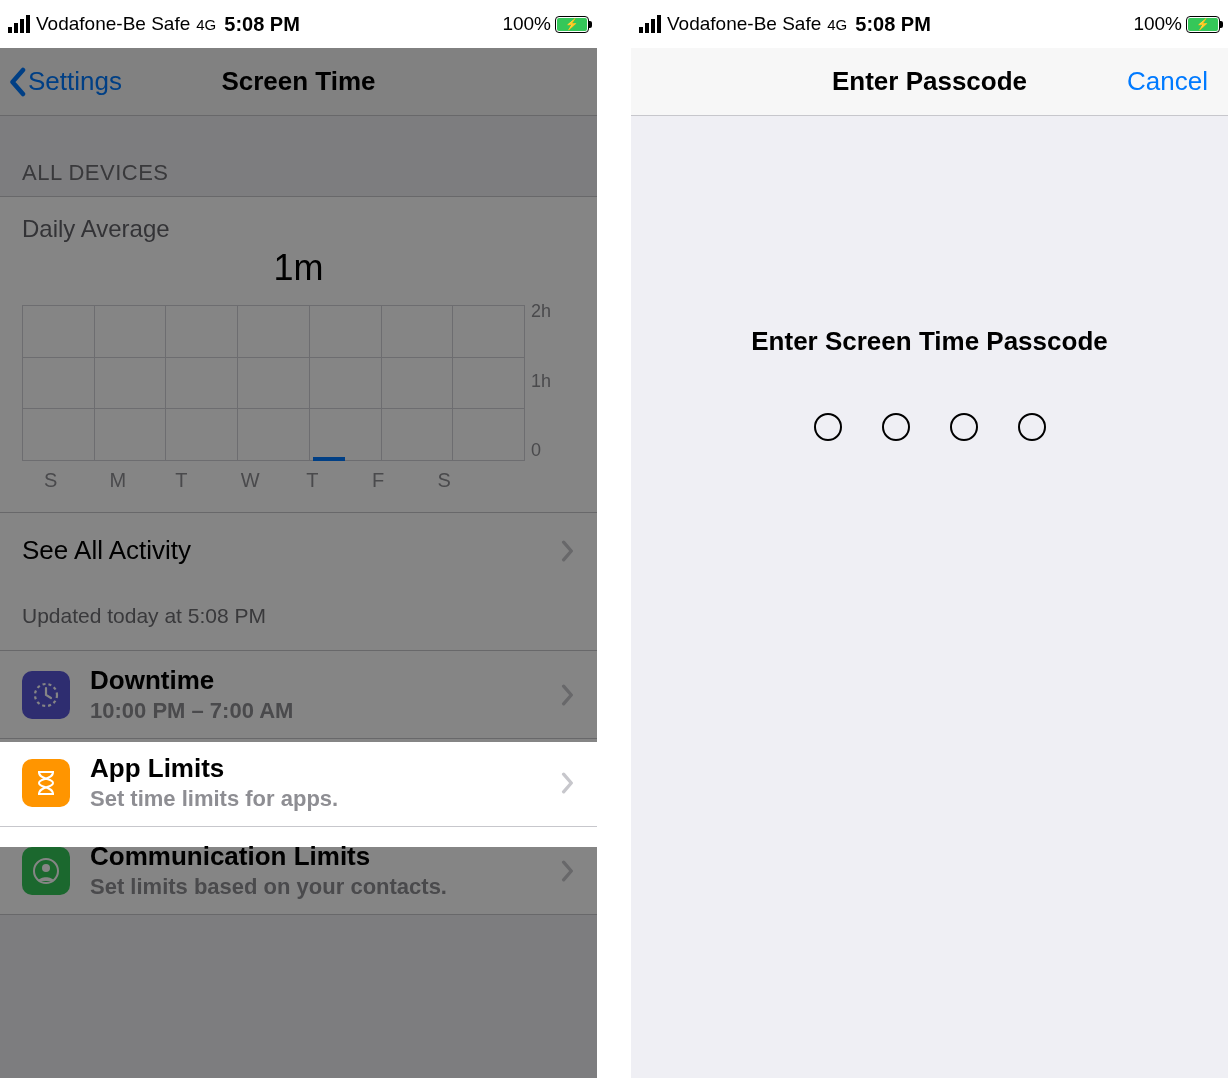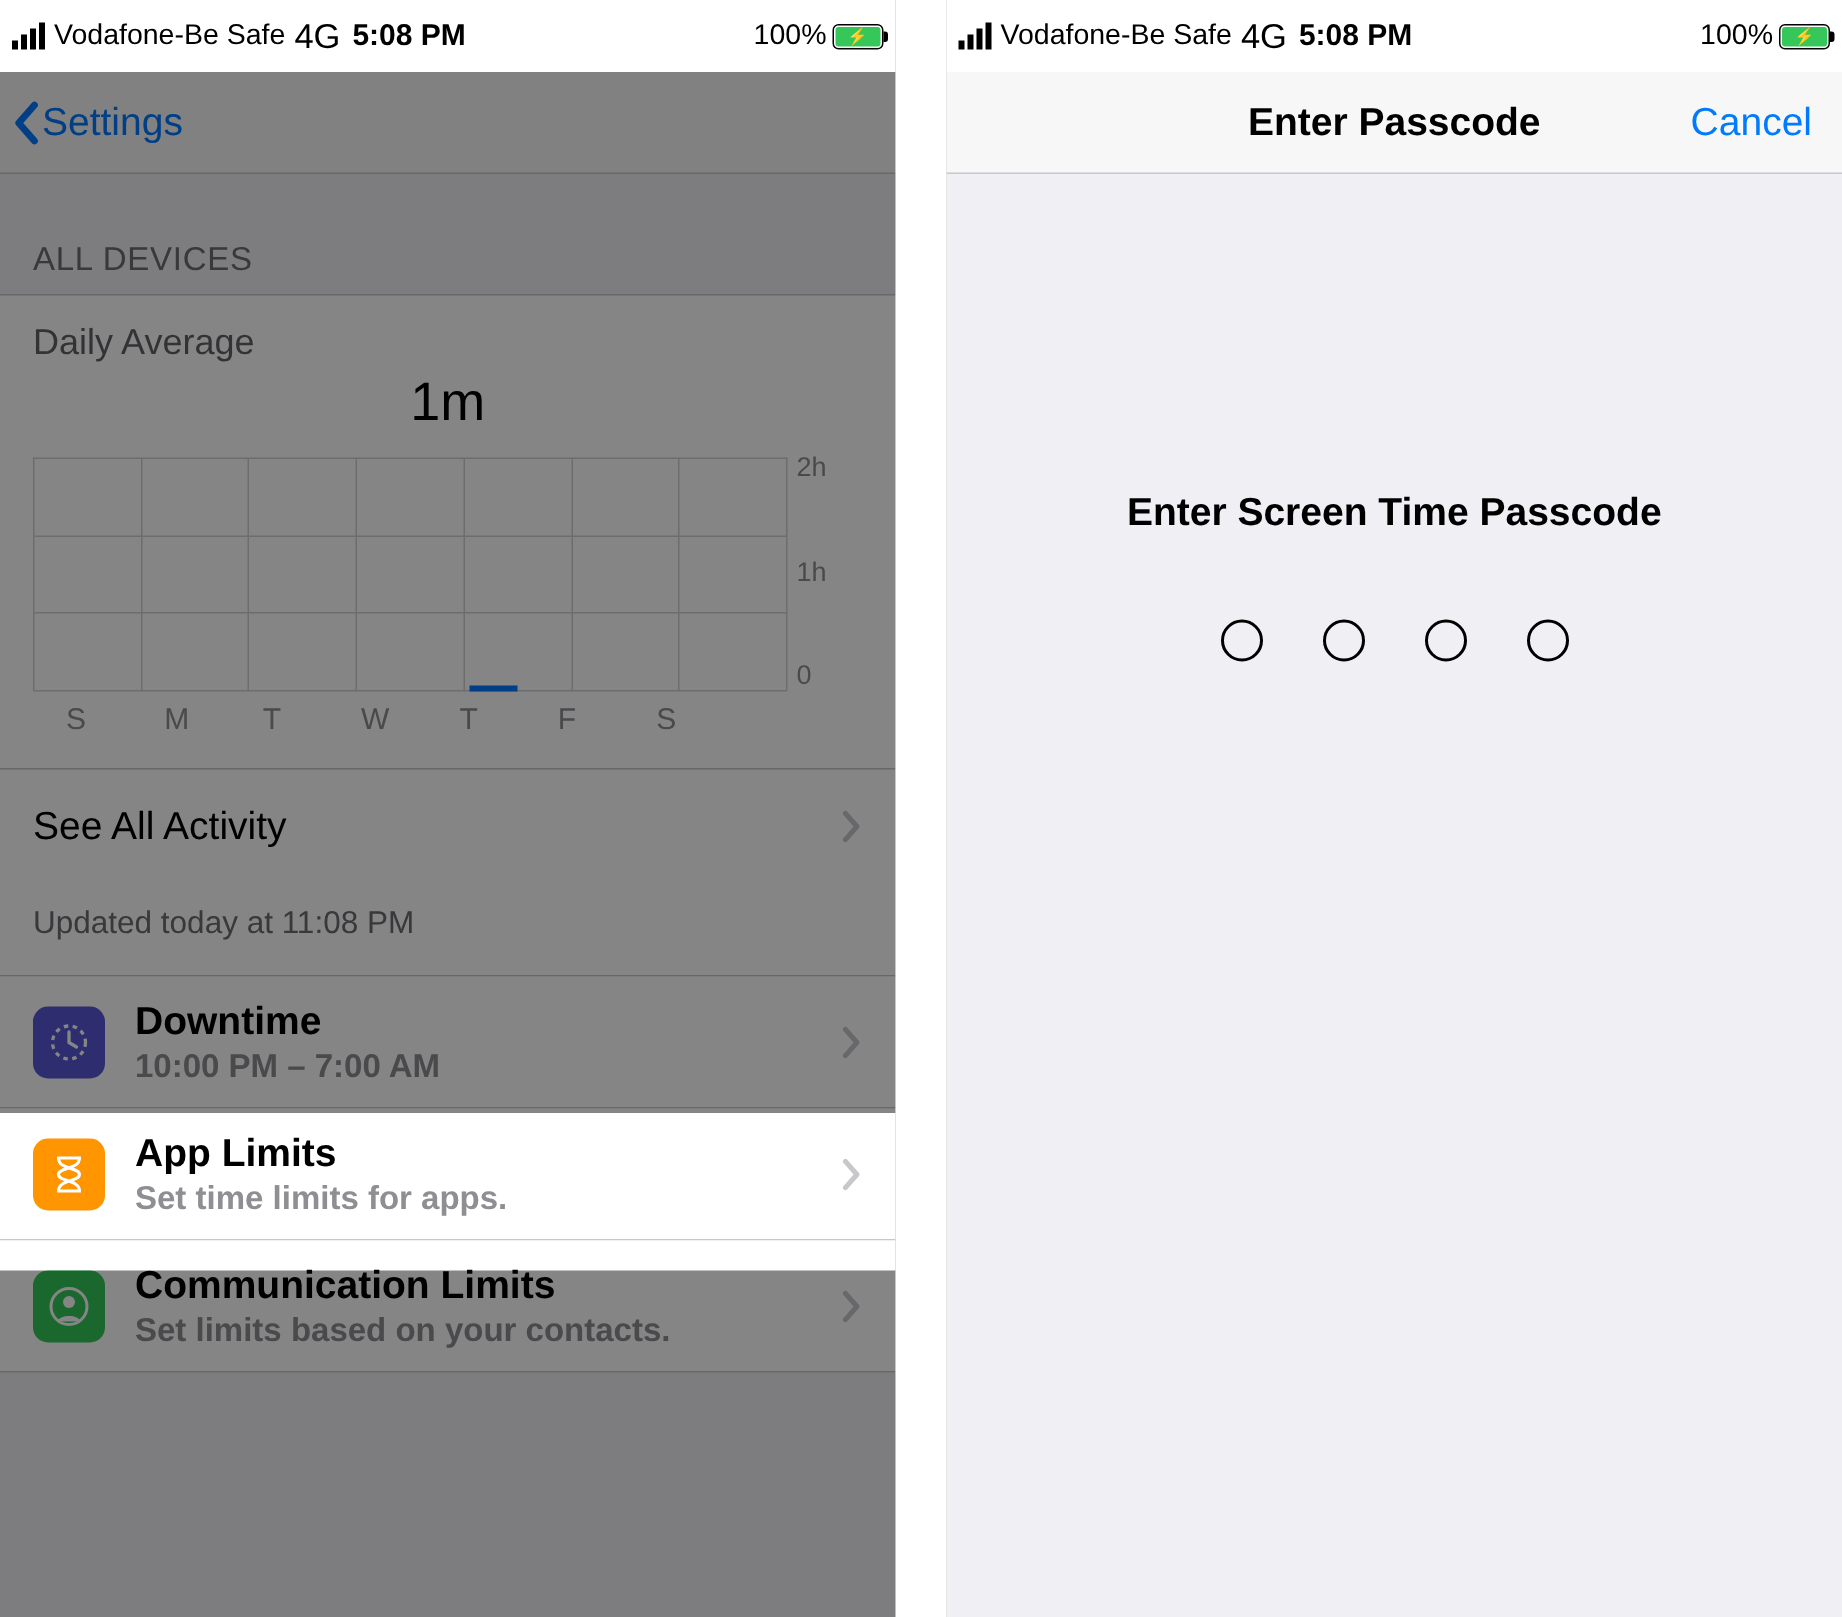--- a/index.html
+++ b/index.html
@@ -6,21 +6,21 @@
 html, body { width: 1228px; height: 1078px; overflow: hidden; background: #888; }
 .container { display: flex; width: 1228px; height: 1078px; }
 .phone { position: relative; width: 50%; height: 100%; overflow: hidden; display: flex; flex-direction: column; }
 .phone.left { background: #efeff4; }
 .phone.right { background: #efeff4; }
 
 
 .status-bar { height: 48px; display: flex; align-items: center; justify-content: space-between; padding: 0 8px; font-size: 20px; font-weight: 500; color: #000; background: #fff; }
 .status-left { display: flex; align-items: center; gap: 6px; }
 .status-left .carrier { font-size: 19px; font-weight: 400; }
-.status-left .conn { font-size: 23px; font-weight: 400; }
+.status-left .conn { font-size: 15px; font-weight: 400; }
 .status-left .time { font-size: 20px; font-weight: 600; margin-left: 2px; }
 .status-right { display: flex; align-items: center; gap: 4px; }
 .status-right .pct { font-size: 19px; font-weight: 400; }
 .signal-bars { display: inline-flex; align-items: flex-end; gap: 2px; }
 .signal-bars span { width: 4px; background:#000; display:inline-block; }
 .signal-bars span:nth-child(1){height:6px;}
 .signal-bars span:nth-child(2){height:10px;}
 .signal-bars span:nth-child(3){height:14px;}
 .signal-bars span:nth-child(4){height:18px;}
 .battery { position: relative; width: 34px; height: 17px; border: 1.5px solid #000; border-radius: 4px; display:inline-block; }
@@ -114,20 +114,21 @@
       </div>
     </div>
     <div class="body">
       <div class="nav-header">
         <div class="nav-back">
           <svg viewBox="0 0 12 20">
               <path d="M10 2 L3 10 L10 18" stroke="#007aff" stroke-width="3" fill="none" stroke-linecap="round" stroke-linejoin="round"></path>
             </svg>
           <span>Settings</span>
         </div>
+        <div class="nav-title">Screen Time</div>
       </div>
 
       <div class="section-header">ALL DEVICES</div>
 
       <div class="usage-panel">
         <div class="usage-top">
           <div class="usage-label">Daily Average</div>
           <div class="usage-value">1m</div>
         </div>
         <div class="chart-wrap">
@@ -162,21 +163,21 @@
             <span>F</span>
             <span>S</span>
           </div>
         </div>
         <div class="activity-row">
           <span class="lbl">See All Activity</span>
           <svg viewBox="0 0 12 20">
               <path d="M2 2 L9 10 L2 18" stroke="#c7c7cc" stroke-width="3" fill="none" stroke-linecap="round" stroke-linejoin="round"></path>
             </svg>
         </div>
-        <div class="updated-row">Updated today at 11:08 PM</div>
+        <div class="updated-row">Updated today at 5:08 PM</div>
       </div>
 
       <div style="height:0"></div>
 
       <div class="list-item" style="margin-top:0;">
         <div class="icon purple">
           <svg width="30" height="30" viewBox="0 0 30 30">
               <circle cx="15" cy="15" r="11" stroke="#fff" stroke-width="2.2" fill="none" stroke-dasharray="3 3"></circle>
               <path d="M15 8 v7 l5 3" stroke="#fff" stroke-width="2.2" fill="none" stroke-linecap="round"></path>
             </svg>

